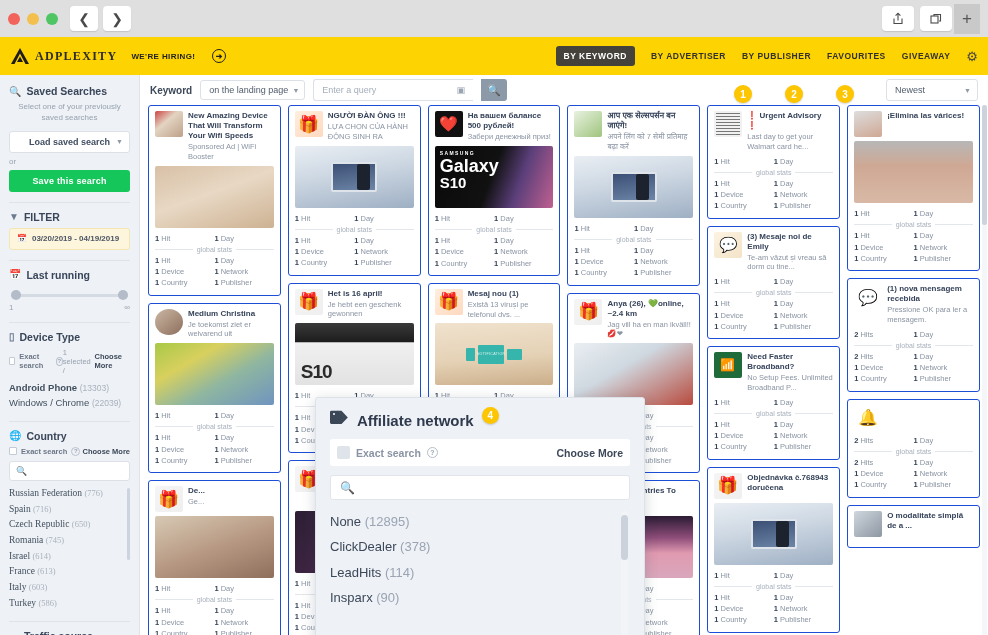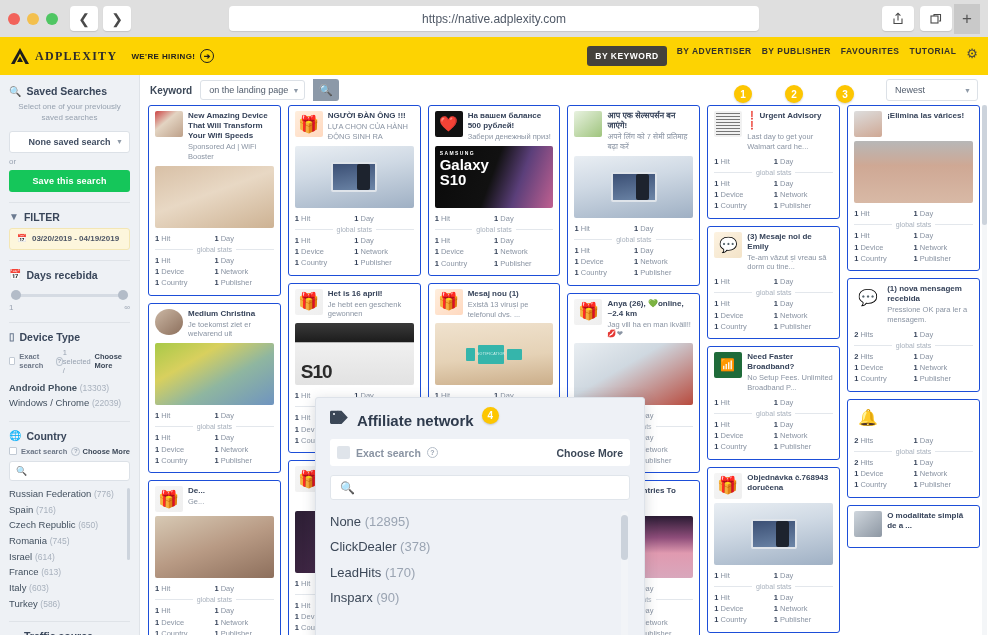--- a/index.html
+++ b/index.html
@@ -43,26 +43,26 @@
   
   .app-header {
     height:38px; background:#fdd302; display:flex; align-items:center;
     padding:0 10px; position:relative;
   }
   .logo-wrap{display:flex;align-items:center;gap:5px;}
   .logo-mark{width:20px;height:18px;position:relative;}
   .logo-text{ font-size:12px; font-weight:700; letter-spacing:1.3px; color:#2c2c2c;
      font-family:"Liberation Serif", serif;}
   .hiring{
-    margin-left:14px; display:flex; align-items:center; gap:5px;
+    margin-left:14px; display:flex; align-items:center; gap:17px;
     font-size:8px; font-weight:700; letter-spacing:.4px; color:#1f1f1f;
   }
   .hiring-circle{width:14px;height:14px;border:1.6px solid #1f1f1f;border-radius:50%;
     display:flex;align-items:center;justify-content:center;font-size:8px;}
-  .header-nav{margin-left:auto;display:flex;align-items:flex-start;gap:10px;}
+  .header-nav{margin-left:auto;display:flex;align-items:center;gap:16px;}
   .hnav{font-size:8.5px;font-weight:700;letter-spacing:.5px;color:#33312b;cursor:pointer;}
   .hnav.active{background:#45423c;color:#fff;padding:5px 8px;border-radius:3px;}
   .gear{font-size:13px;color:#4a4740;}
 
   
   .main { display:flex; height:560px; }
 
   
   .sidebar{
     width:140px; background:#eef1f5; padding:10px 9px 0 9px;
@@ -103,21 +103,21 @@
   .choose{font-size:7.5px;font-weight:700;color:#3c4858;}
   .sel-count{font-size:7.5px;color:#97a2b0;}
   .opt{font-size:9.5px;color:#50596a;line-height:1.65;white-space:nowrap;overflow:hidden;}
   .opt b{font-weight:400;color:#42505f;}
   .opt .cnt{color:#a8b1bd;font-size:8.5px;text-align:center;}
   .opt.bold b{font-weight:700;}
   .srch-mini{
     background:#fff;border:1px solid #dce1e7;border-radius:3px;height:20px;
     display:flex;align-items:center;padding:0 6px;color:#9aa4b2;font-size:9px;margin-bottom:5px;
   }
-  .list-scroll{position:relative;}
+  .list-scroll{position:relative;font-family:Liberation Serif, serif;}
   .list-bar{position:absolute;right:0;top:2px;width:3px;height:72px;background:#cdd4dd;border-radius:2px;}
 
   
   .content{flex:1;position:relative;overflow:hidden;background:#fff;}
   .toolbar{height:30px;display:flex;align-items:center;padding:0 10px;gap:8px;background:#fff;}
   .tb-label{font-size:10px;font-weight:700;color:#3c4858;}
   .tb-select{
     border:1px solid #dce1e7;border-radius:3px;height:20px;display:flex;align-items:center;
     padding:0 16px 0 8px;font-size:9px;color:#515c6c;position:relative;background:#fff;
   }
@@ -199,23 +199,20 @@
 <div class="browser-bar">
   <div class="traffic">
     <span class="dot red"></span>
     <span class="dot yellow"></span>
     <span class="dot green"></span>
   </div>
   <div class="navbtns">
     <div class="navbtn">❮</div>
     <div class="navbtn">❯</div>
   </div>
-  <div class="urlbar">
-    <span>https://native.adplexity.com</span>
-  </div>
   <div class="right-btns">
     <div class="rb">
       <svg width="12" height="13" viewBox="0 0 12 13" fill="none" stroke="#4a4a4a" stroke-width="1.1">
         <path d="M6 1.5v7M3.6 3.6L6 1.2l2.4 2.4"></path>
           <path d="M2 6.5v5h8v-5"></path>
       </svg>
     </div>
     <div class="rb">
       <svg width="12" height="12" viewBox="0 0 12 12" fill="none" stroke="#4a4a4a" stroke-width="1.1">
         <rect x="1" y="3" width="7" height="7"></rect>
@@ -240,36 +237,36 @@
   </div>
   <div class="hiring">
     <span>WE'RE HIRING!</span>
     <span class="hiring-circle">➔</span>
   </div>
   <div class="header-nav">
     <span class="hnav active">BY KEYWORD</span>
     <span class="hnav">BY ADVERTISER</span>
     <span class="hnav">BY PUBLISHER</span>
     <span class="hnav">FAVOURITES</span>
-    <span class="hnav">TUTORIAL</span>
+    <span class="hnav">GIVEAWAY</span>
     <span class="gear">⚙</span>
   </div>
 </div>
 
 <div class="main">
 
   <div class="sidebar">
 
     <div class="sec-title">
       <span class="ic">🔍</span>
       <span>Saved Searches</span>
     </div>
     <div class="hint">Select one of your previously saved searches</div>
     <div class="select-box">
-      <span>None saved search</span>
+      <span>Load saved search</span>
       <span class="caret">▼</span>
     </div>
     <div class="or">or</div>
     <div class="btn-save">
       <span>Save this search</span>
     </div>
 
     <div class="divider"></div>
 
     <div class="sec-title">
@@ -278,21 +275,21 @@
     </div>
     <div class="date-pill">
       <span>📅</span>
       <span>03/20/2019 - 04/19/2019</span>
     </div>
 
     <div class="divider"></div>
 
     <div class="sec-title">
       <span class="ic">📅</span>
-      <span>Days recebida</span>
+      <span>Last running</span>
     </div>
     <div class="slider-wrap">
       <div class="slider-track"></div>
       <div class="knob l"></div>
       <div class="knob r"></div>
     </div>
     <div class="slider-labels">
       <span>1</span>
       <span>∞</span>
     </div>
@@ -360,20 +357,24 @@
   </div>
 
   <div class="content">
 
     <div class="toolbar">
       <span class="tb-label">Keyword</span>
       <div class="tb-select">
         <span>on the landing page</span>
         <span class="caret">▼</span>
       </div>
+      <div class="tb-query">
+        <span>Enter a query</span>
+        <span style="color:#9aa4b2">▣</span>
+      </div>
       <div class="tb-go">
         <span>🔍</span>
       </div>
       <div class="sort-select">
         <span>Newest</span>
         <span class="caret" style="position:absolute;right:6px;font-size:7px;color:#8f9aa8">▼</span>
       </div>
     </div>
 
     <div class="badge" style="left:594px;top:10px">1</div>
@@ -599,21 +600,21 @@
               <span style="position:absolute;inset:0;display:flex;align-items:center;justify-content:center;font-size:15px">❤️</span>
             </div>
           <div class="card-txt">
             <div class="c-title">На вашем балансе 500 рублей!</div>
             <div class="c-sub">Забери денежный приз!</div>
           </div>
         </div>
         <div class="hero" style="background:linear-gradient(110deg,#0a0a0a 0%,#111 48%,#5b3f7a 70%,#c06090 100%)">
             <div style="position:absolute;left:5px;top:4px;color:#fff">
       <div style="font-size:5px;letter-spacing:1.4px;font-weight:700">SAMSUNG</div>
-      <div style="font-size:15px;font-weight:700;line-height:1;margin-top:1px">Galaxy</div>
+      <div style="font-size:18px;font-weight:700;line-height:1;margin-top:1px">Galaxy</div>
       <div style="font-size:15px;font-weight:700;line-height:1">S10</div>
             </div>
           </div>
         <div class="stats">
     <div class="row">
               <span><b>1</b> Hit</span>
               <span><b>1</b> Day</span>
             </div>
     <div class="gs">
               <i class="ln" style="flex:1;height:1px;background:#e3e7ec"></i>
@@ -1097,21 +1098,21 @@
 
       <div class="m-list" id="modal-list">
           <div class="m-item">
      <span>None</span>
      <span class="cnt">(12895)</span></div>
           <div class="m-item">
      <span>ClickDealer</span>
      <span class="cnt">(378)</span></div>
           <div class="m-item">
      <span>LeadHits</span>
-     <span class="cnt">(170)</span></div>
+     <span class="cnt">(114)</span></div>
           <div class="m-item">
      <span>Insparx</span>
      <span class="cnt">(90)</span></div>
         <div class="m-bar-track"></div>
         <div class="m-bar"></div>
       </div>
     </div>
 
   </div>
 </div>

